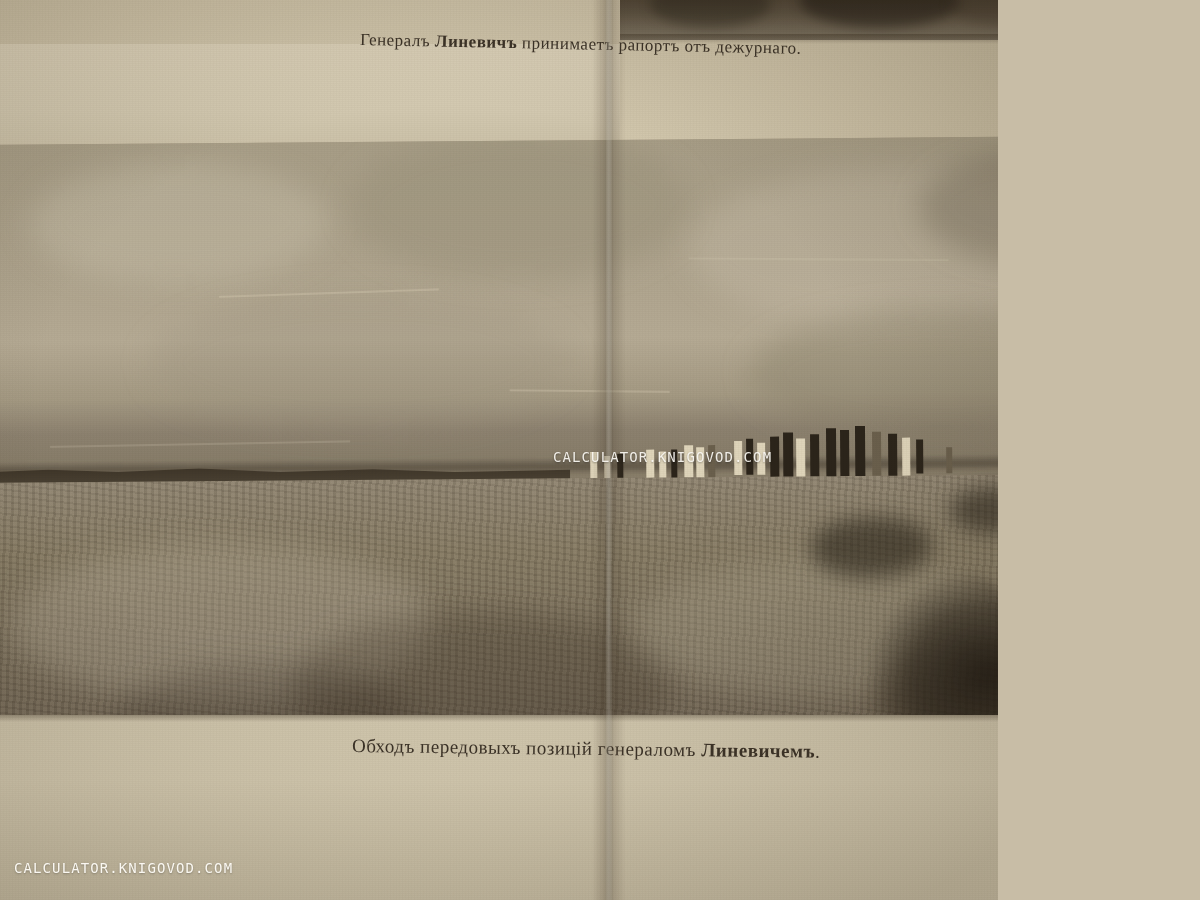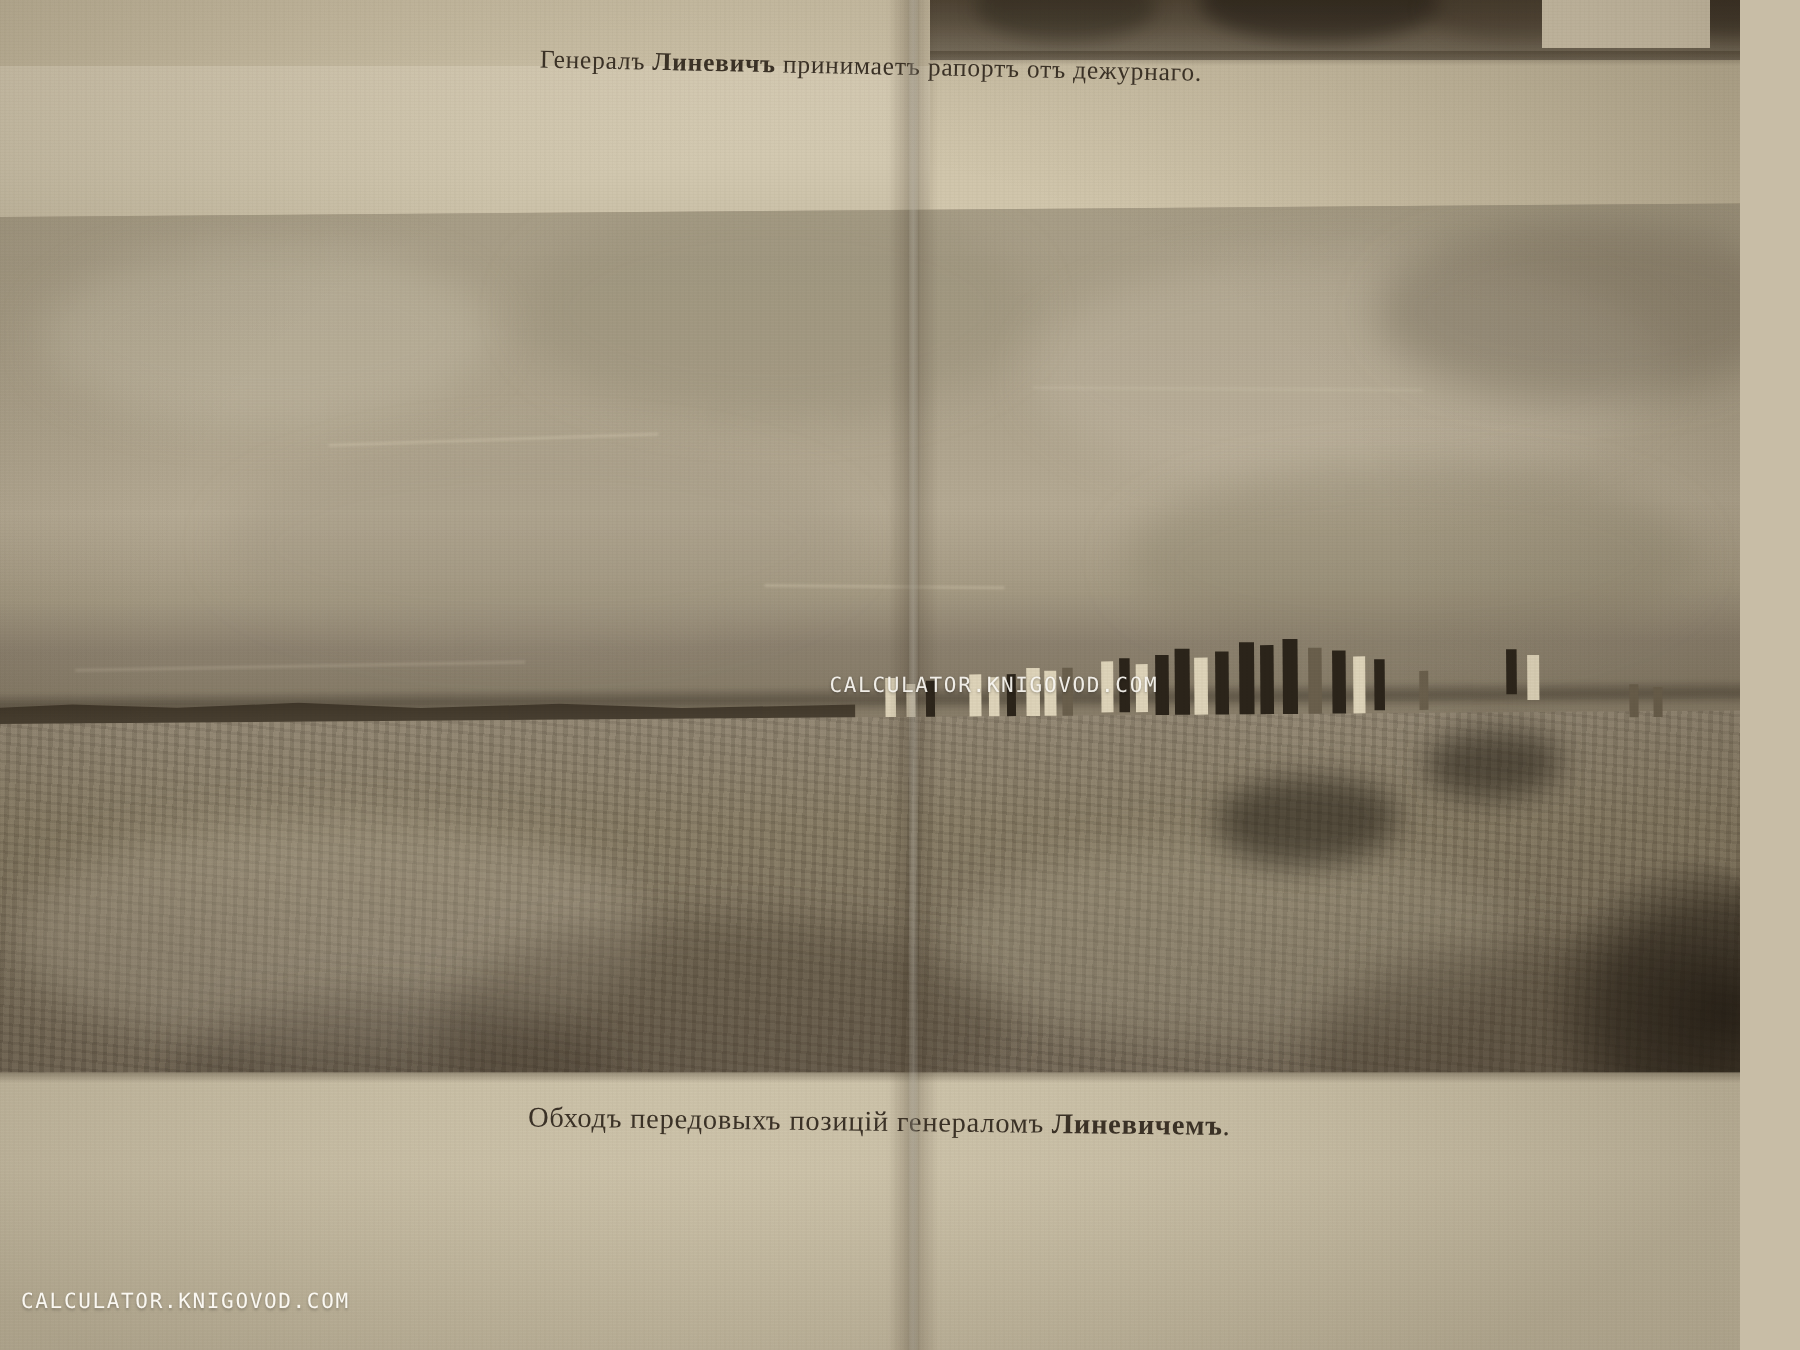--- a/index.html
+++ b/index.html
@@ -5,21 +5,21 @@
   html, body {
     margin: 0;
     padding: 0;
     background: #c8bda6;
   }
   body {
     font-family: "Liberation Serif", serif;
   }
   .page {
     position: relative;
-    width: 1160px;
+    width: 998px;
     height: 900px;
     overflow: hidden;
     background:
       radial-gradient(ellipse 900px 500px at 40% 30%, #d8cdb4 0%, #cfc4aa 45%, #c2b79c 100%);
   }
 
   
   .grain {
     position: absolute;
     inset: 0;

